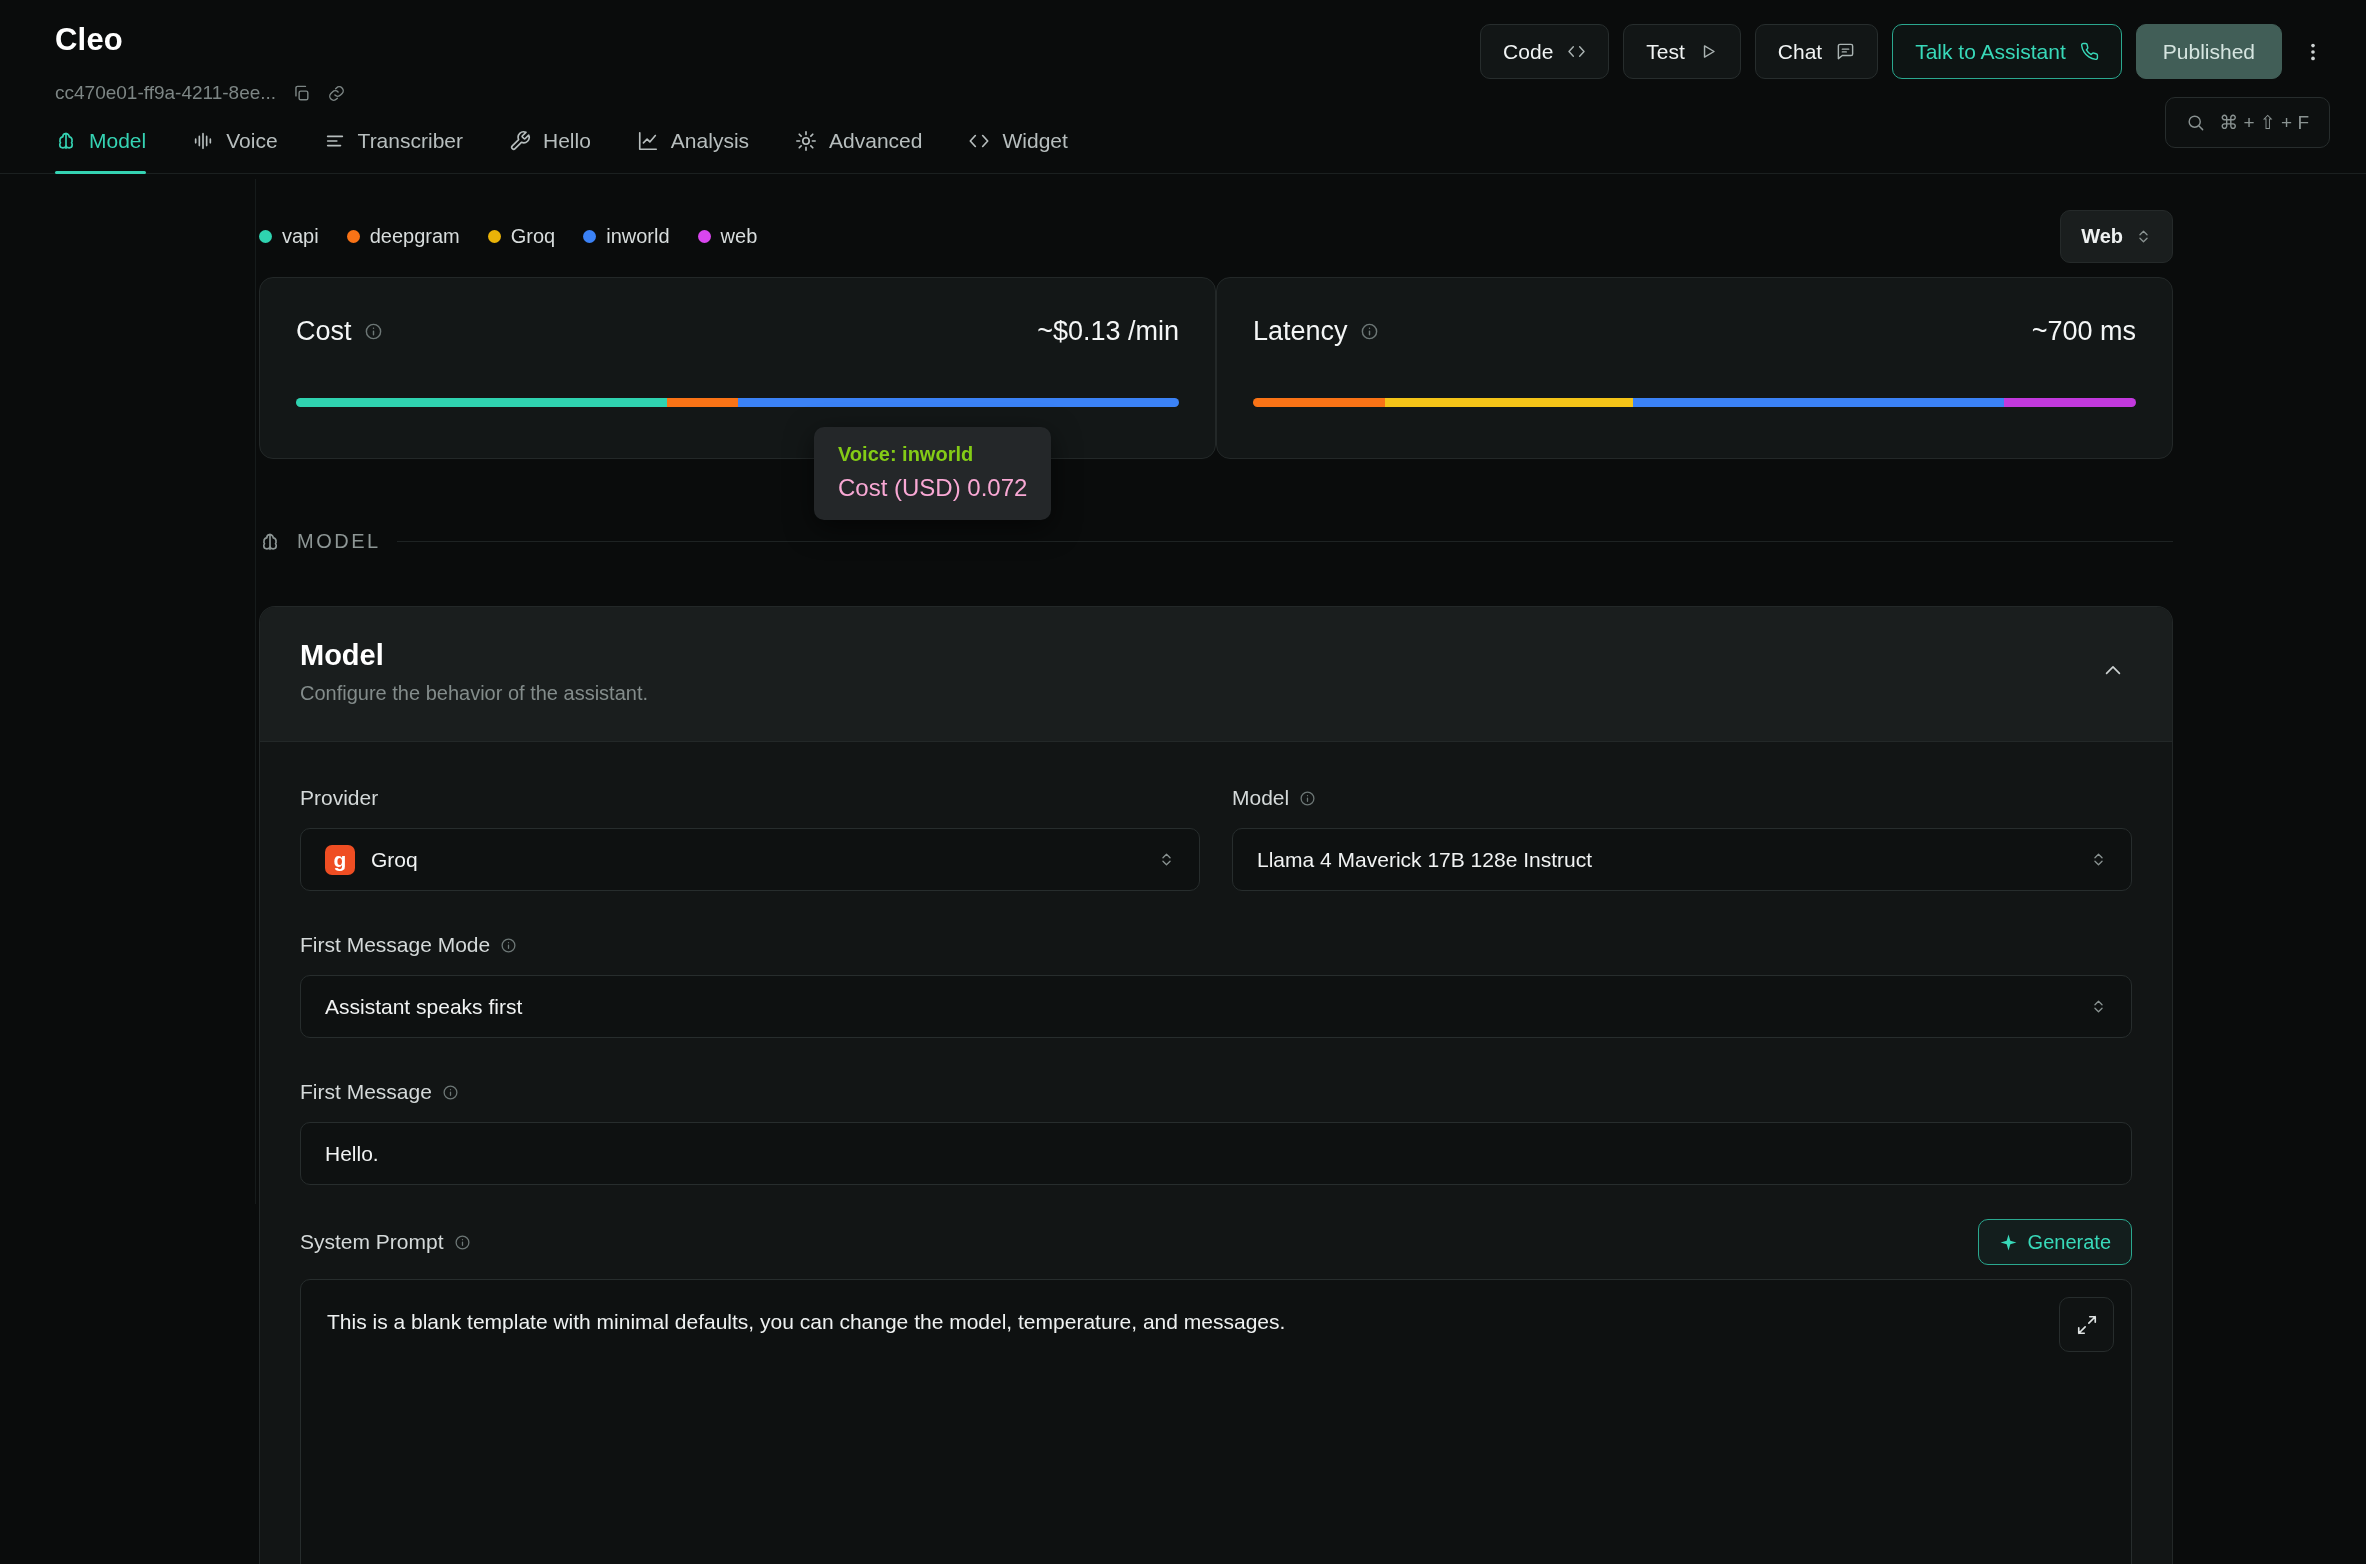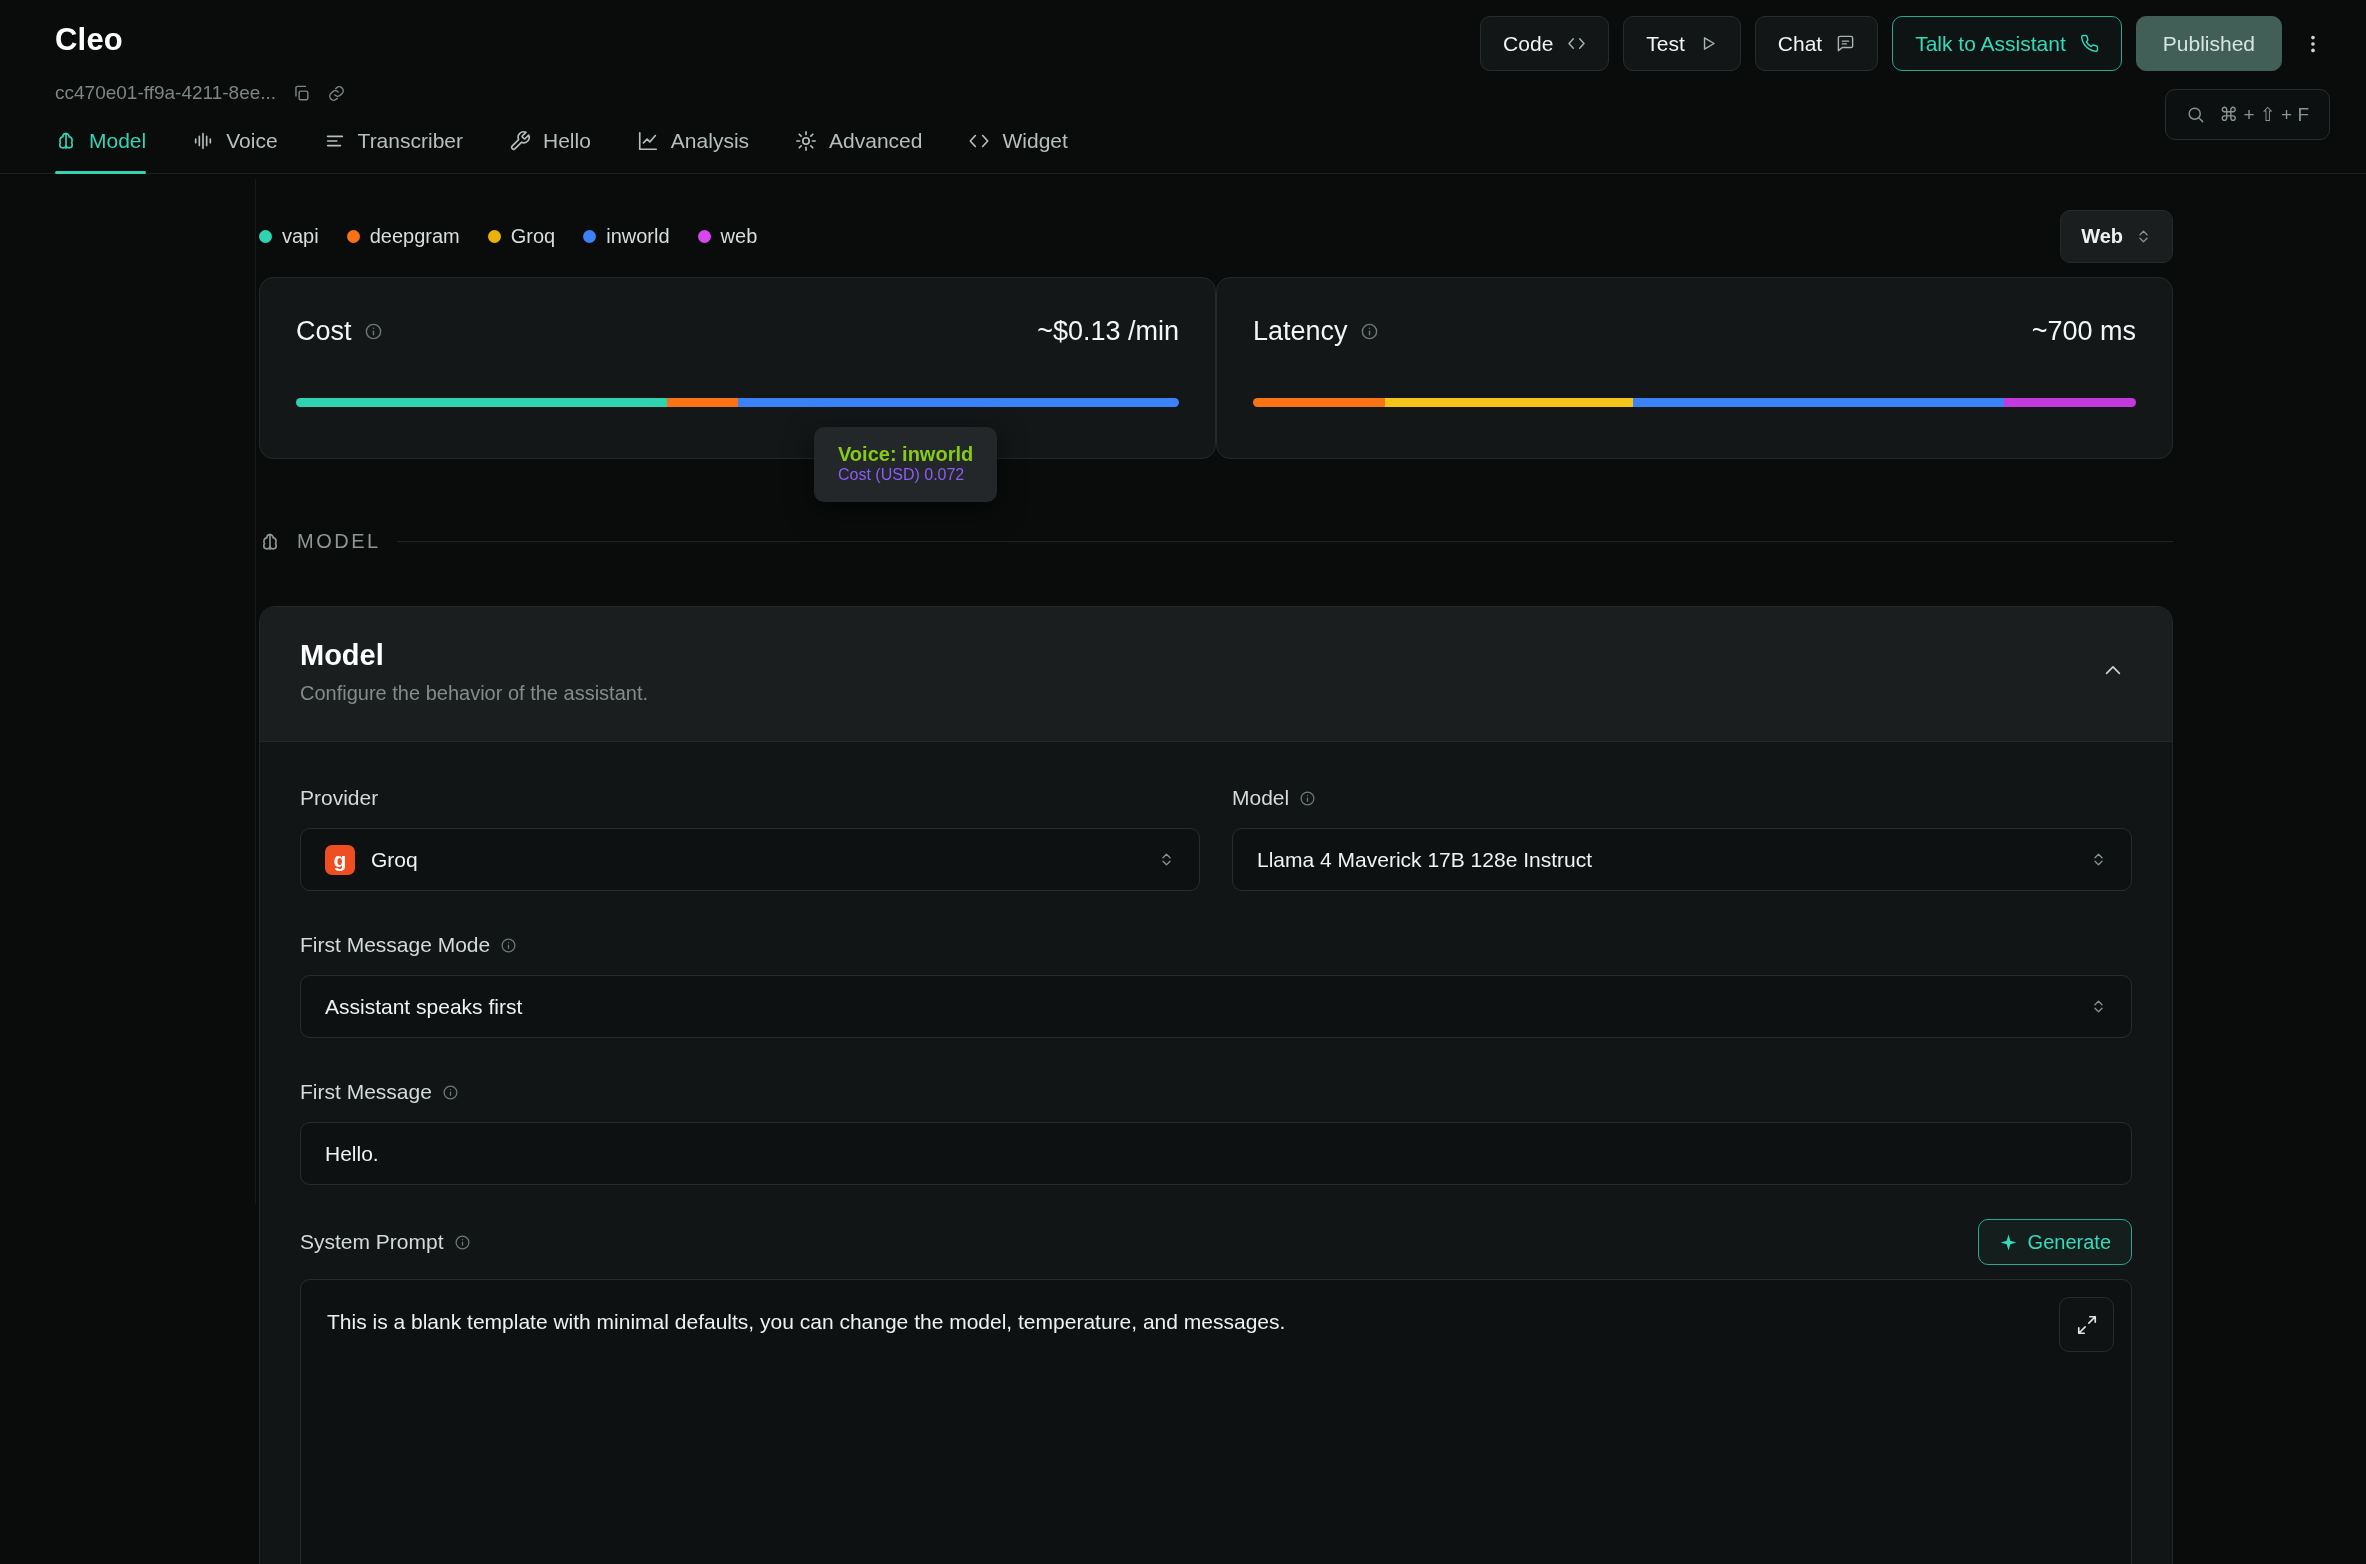--- a/index.html
+++ b/index.html
@@ -15,21 +15,21 @@
   svg.i { width:22px; height:22px; stroke:currentColor; fill:none; stroke-width:1.8; stroke-linecap:round; stroke-linejoin:round; flex:none; }
   svg.i.sm { width:19px; height:19px; }
   svg.i.xs { width:17px; height:17px; }
 
   
   .topbar { padding:22px 36px 0 55px; height:111px; }
   .page-title { font-size:31px; font-weight:700; color:#ffffff; letter-spacing:0.2px; }
   .id-row { display:flex; align-items:center; gap:16px; margin-top:24px; color:#7d8685; font-size:19px; }
   .icon-btn { background:none; border:none; color:#7d8685; cursor:pointer; display:flex; align-items:center; }
 
-  .topbar-right { position:absolute; top:16px; right:36px; display:flex; flex-direction:column; align-items:flex-end; gap:18px; z-index:10; }
+  .topbar-right { position:absolute; top:24px; right:36px; display:flex; flex-direction:column; align-items:flex-end; gap:18px; z-index:10; }
   .actions-row { display:flex; align-items:center; gap:14px; }
   .btn { display:flex; align-items:center; gap:14px; height:55px; padding:0 22px; background:#121616;
          border:1px solid #272d2d; border-radius:10px; color:#f1f4f4; font-size:21px;
          font-family:inherit; cursor:pointer; white-space:nowrap; }
   .btn .dim { color:#aab3b2; }
   .btn-teal { background:#0d1413; border-color:#2aa88f; color:#38d9b9; }
   .btn-published { background:#415e57; border-color:#415e57; color:#d6e5e0; font-weight:500; padding:0 26px; }
   .kebab { background:none; border:none; color:#cfd4d4; cursor:pointer; padding:0 6px; display:flex; align-items:center; }
 
   .searchbox { display:flex; align-items:center; gap:14px; height:51px; padding:0 20px; min-width:156px;
@@ -58,21 +58,21 @@
   .card-head { display:flex; align-items:center; justify-content:space-between; }
   .card-title-row { display:flex; align-items:center; gap:12px; font-size:27px; color:#f4f6f6; }
   .info-icon { color:#6d7776; display:flex; align-items:center; cursor:pointer; }
   .card-value { font-size:27px; color:#f4f6f6; }
   .bar { display:flex; height:9px; border-radius:6px; overflow:hidden; margin-top:51px; background:#1e2323; }
   .bar-seg { height:100%; }
 
   .tooltip { position:absolute; left:554px; top:149px; background:#242729; border-radius:10px;
              padding:16px 24px 18px; z-index:5; box-shadow:0 8px 28px rgba(0,0,0,.55); min-width:178px; }
   .tooltip-title { font-size:20px; font-weight:700; color:#84cc16; }
-  .tooltip-value { font-size:16px; color:#8b5cf6; }
+  .tooltip-value { font-size:24px; color:#f9a8d4; margin-top:8px; }
 
   .section-head { display:flex; align-items:center; gap:16px; margin-top:71px; color:#8d9695; }
   .section-label { font-size:20px; letter-spacing:2.5px; }
   .section-line { flex:1; height:1px; background:#1e2323; }
 
   
   .model-card { margin-top:53px; background:#121515; border:1px solid #232828; border-radius:16px 16px 0 0; border-bottom:none; }
   .model-card-header { display:flex; justify-content:space-between; align-items:center; background:#1a1e1e;
                        padding:32px 40px 36px; border-bottom:1px solid #232828; border-radius:15px 15px 0 0; }
   .model-card-title { font-size:29px; color:#ffffff; font-weight:600; }

